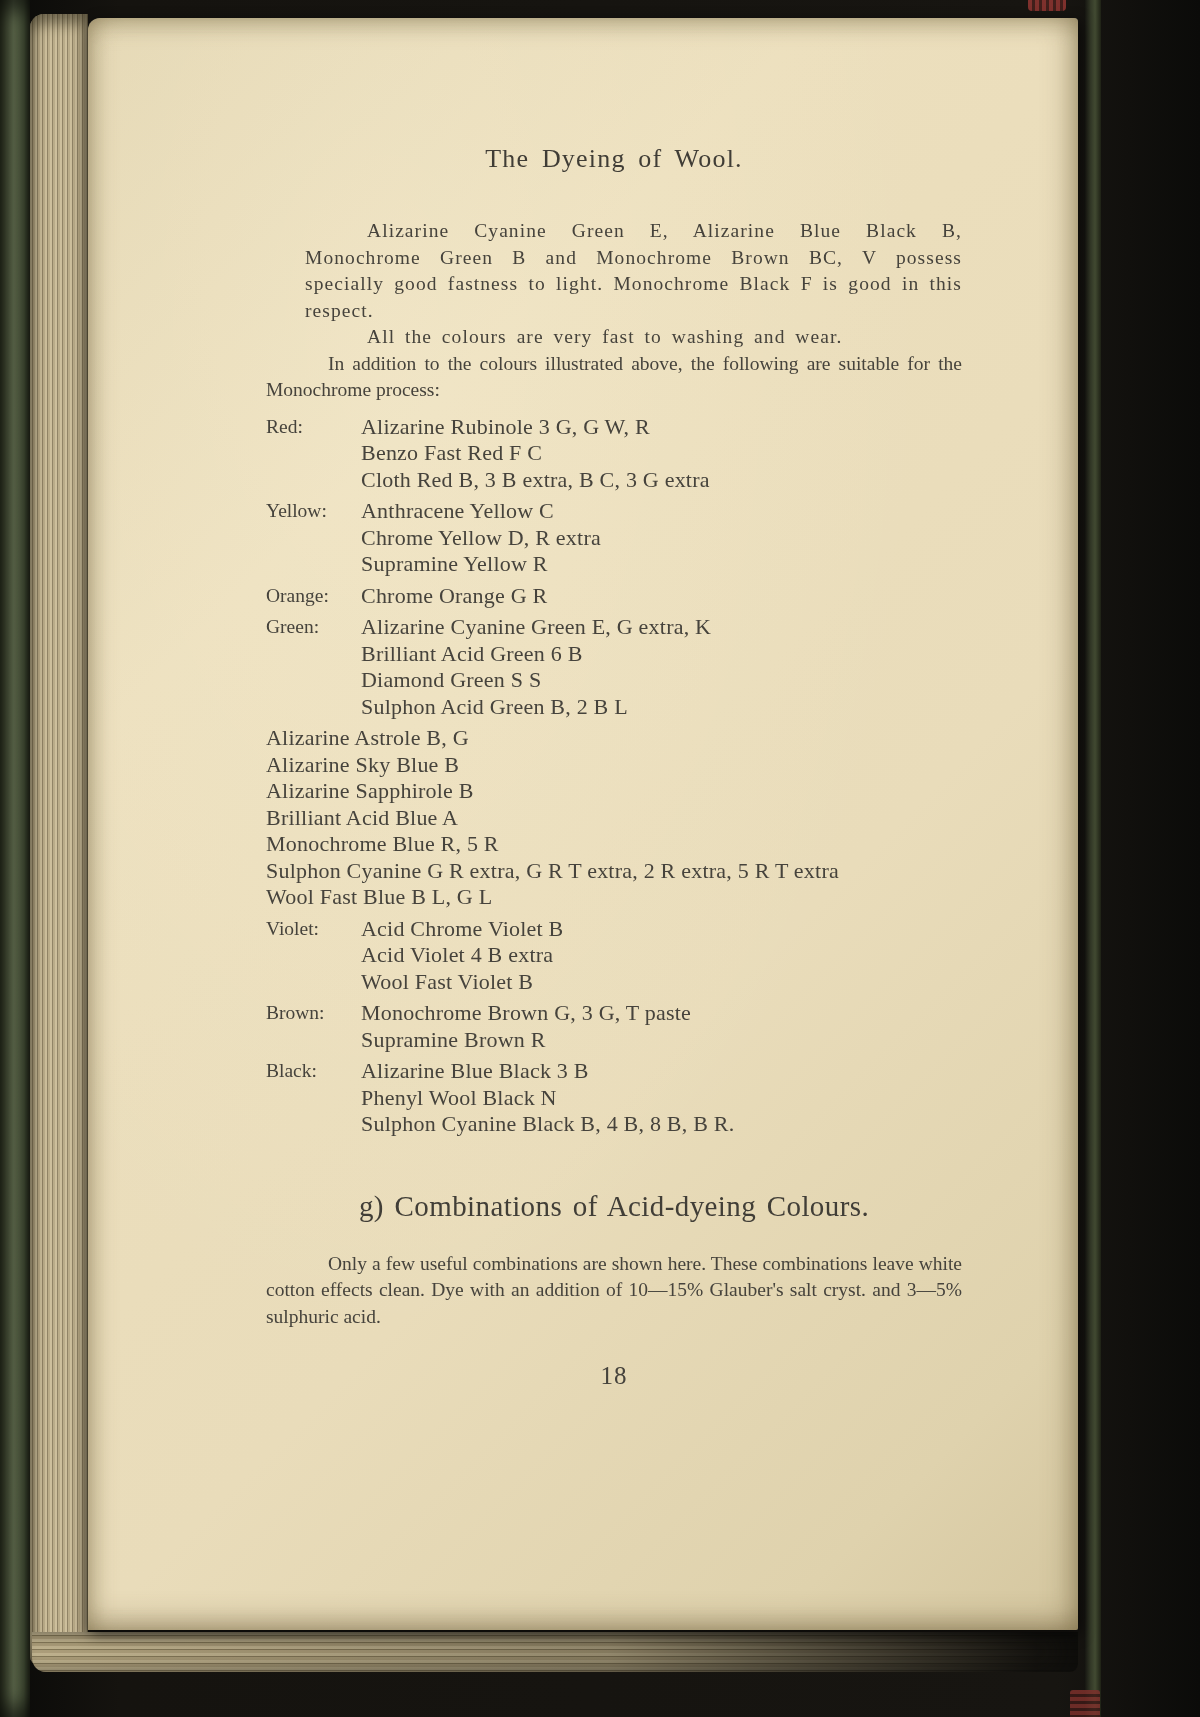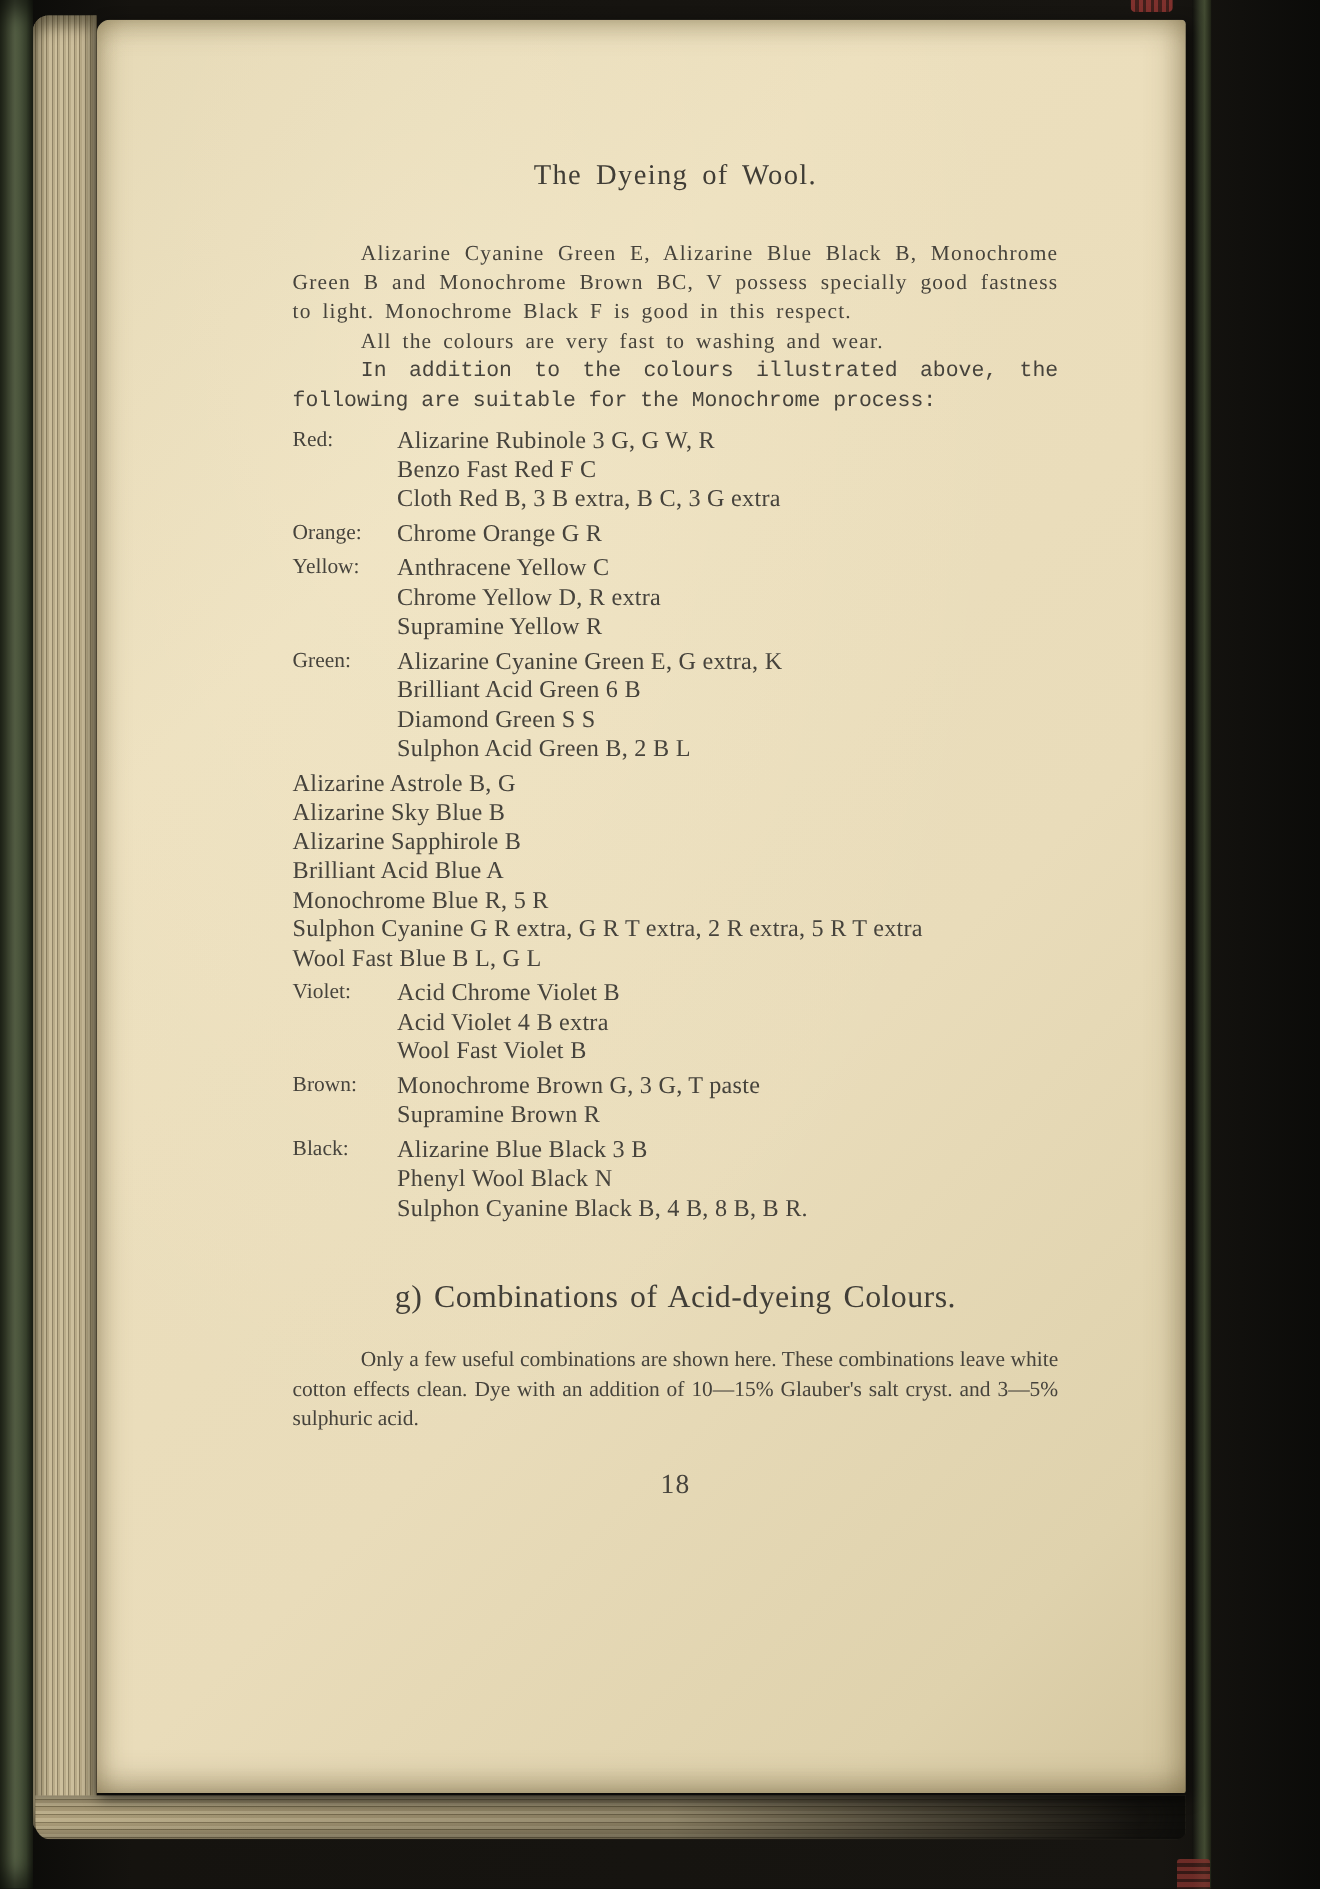--- a/index.html
+++ b/index.html
@@ -75,23 +75,23 @@
   }
   .page-title {
     text-align:center; font-size:26px; letter-spacing:1.2px; word-spacing:5px;
     color:#403d36; margin-bottom:44px;
   }
   .para {
     font-size:19.5px; line-height:26.5px; text-align:justify;
     text-indent:62px; color:#46433c;
   }
   .para.spaced {
-    letter-spacing:.055em; word-spacing:.2em;
-  }
-  .para.last-of-intro { margin-bottom:10px;font-family:Liberation Mono, monospace; }
+    letter-spacing:.055em; word-spacing:.2em;margin-left:39px;
+  }
+  .para.last-of-intro { margin-bottom:10px; }
   .dye-row { display:flex; margin-bottom:5px; }
   .dye-label {
     flex:0 0 95px; font-size:19.5px; line-height:26.5px; color:#46433c;
   }
   .dye-lines { display:flex; flex-direction:column; }
   .dye-lines span {
     font-size:22px; line-height:26.5px; color:#46433c; white-space:nowrap;
     letter-spacing:.01em;
   }
   .section-heading {
@@ -129,32 +129,32 @@
       <div class="dye-row">
         <span class="dye-label">Red:</span>
         <div class="dye-lines">
           <span>Alizarine Rubinole 3 G, G W, R</span>
           <span>Benzo Fast Red F C</span>
           <span>Cloth Red B, 3 B extra, B C, 3 G extra</span>
         </div>
       </div>
 
       <div class="dye-row">
-        <span class="dye-label">Orange:</span>
-        <div class="dye-lines">
-          <span>Chrome Orange G R</span>
-        </div>
-      </div>
-
-      <div class="dye-row">
         <span class="dye-label">Yellow:</span>
         <div class="dye-lines">
           <span>Anthracene Yellow C</span>
           <span>Chrome Yellow D, R extra</span>
           <span>Supramine Yellow R</span>
+        </div>
+      </div>
+
+      <div class="dye-row">
+        <span class="dye-label">Orange:</span>
+        <div class="dye-lines">
+          <span>Chrome Orange G R</span>
         </div>
       </div>
 
       <div class="dye-row">
         <span class="dye-label">Green:</span>
         <div class="dye-lines">
           <span>Alizarine Cyanine Green E, G extra, K</span>
           <span>Brilliant Acid Green 6 B</span>
           <span>Diamond Green S S</span>
           <span>Sulphon Acid Green B, 2 B L</span>

